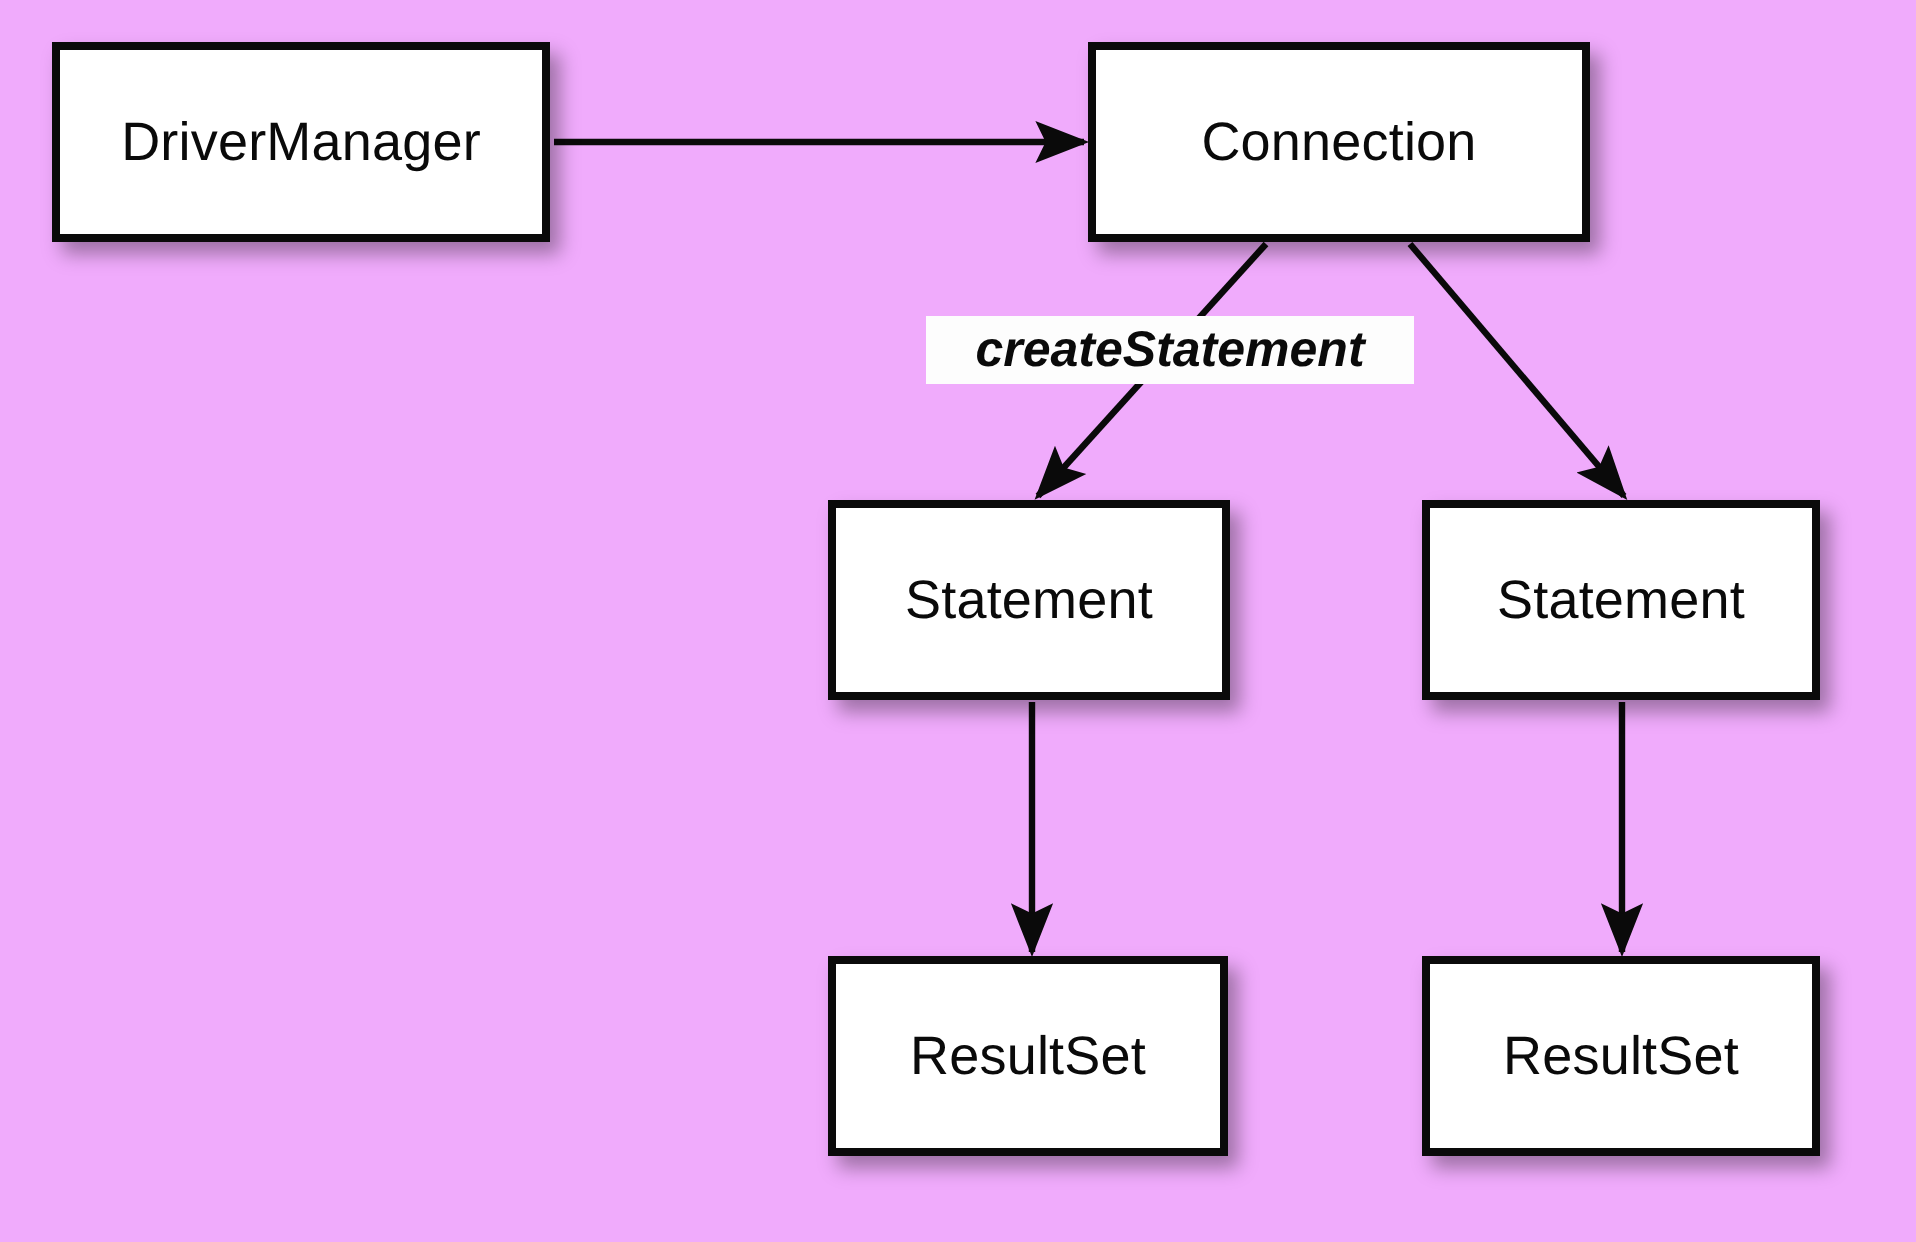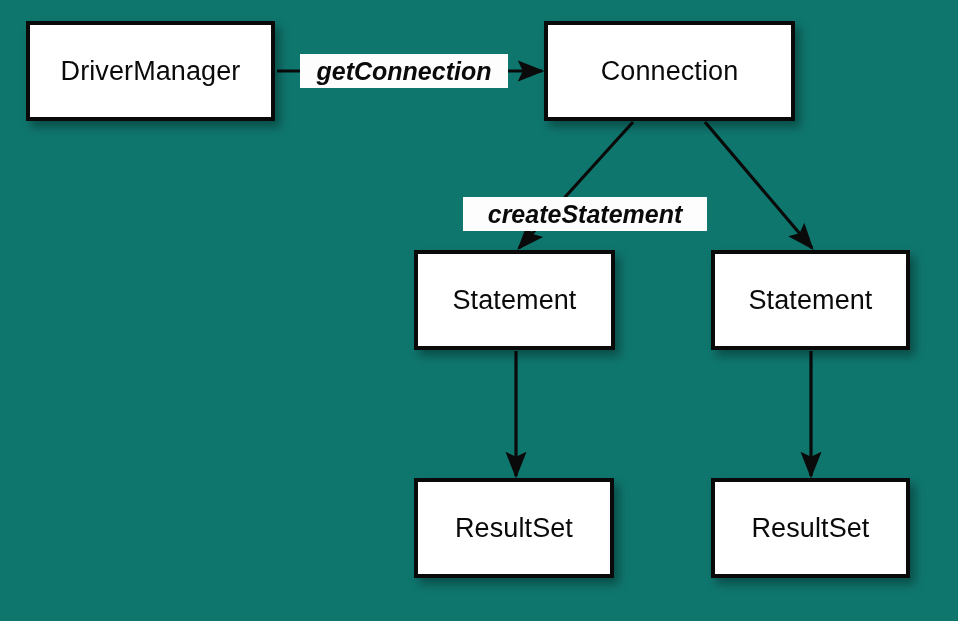--- a/index.html
+++ b/index.html
@@ -11,21 +11,21 @@
     width: 958px;
     height: 621px;
     background: #f7f7f7;
     font-family: "Liberation Sans", sans-serif;
     overflow: hidden;
   }
   #canvas {
     position: relative;
     width: 958px;
     height: 621px;
-    background: #0f766e;
+    background: #f0abfc;
   }
   #edge-layer {
     position: absolute;
     left: 0;
     top: 0;
     width: 958px;
     height: 621px;
     pointer-events: none;
   }
   .node {
@@ -66,21 +66,21 @@
   
   #node-drivermanager { left: 26px;  top: 21px;  width: 249px; height: 100px; }
   #node-connection    { left: 544px; top: 21px;  width: 251px; height: 100px; text-align: center; }
   #node-statement-1   { left: 414px; top: 250px; width: 201px; height: 100px; }
   #node-statement-2   { left: 711px; top: 250px; width: 199px; height: 100px; }
   #node-resultset-1   { left: 414px; top: 478px; width: 200px; height: 100px; }
   #node-resultset-2   { left: 711px; top: 478px; width: 199px; height: 100px; }
 
   
   #label-getconnection  { left: 300px; top: 54px;  width: 208px; height: 34px; }
-  #label-createstatement{ left: 463px; top: 158px; width: 244px; height: 34px; margin-top: 39px; }
+  #label-createstatement{ left: 463px; top: 158px; width: 244px; height: 34px; }
   #label-executequery   { left: 407px; top: 393px; width: 213px; height: 34px; }
 </style>
 </head>
 <body>
 
 <div id="canvas">
 
   <svg id="edge-layer" viewBox="0 0 958 621" width="958" height="621" xmlns="http://www.w3.org/2000/svg">
     <defs>
       <marker id="arrowhead" markerWidth="9" markerHeight="9" refX="7.6" refY="3.6" orient="auto" markerUnits="strokeWidth">
@@ -126,18 +126,17 @@
   </div>
 
   <div class="node" id="node-resultset-1">
     <span class="node-label">ResultSet</span>
   </div>
 
   <div class="node" id="node-resultset-2">
     <span class="node-label">ResultSet</span>
   </div>
 
-  <div class="edge-label" id="label-getconnection">getConnection</div>
 
   <div class="edge-label" id="label-createstatement">createStatement</div>
 
 
 </div>
 
 </body></html>

